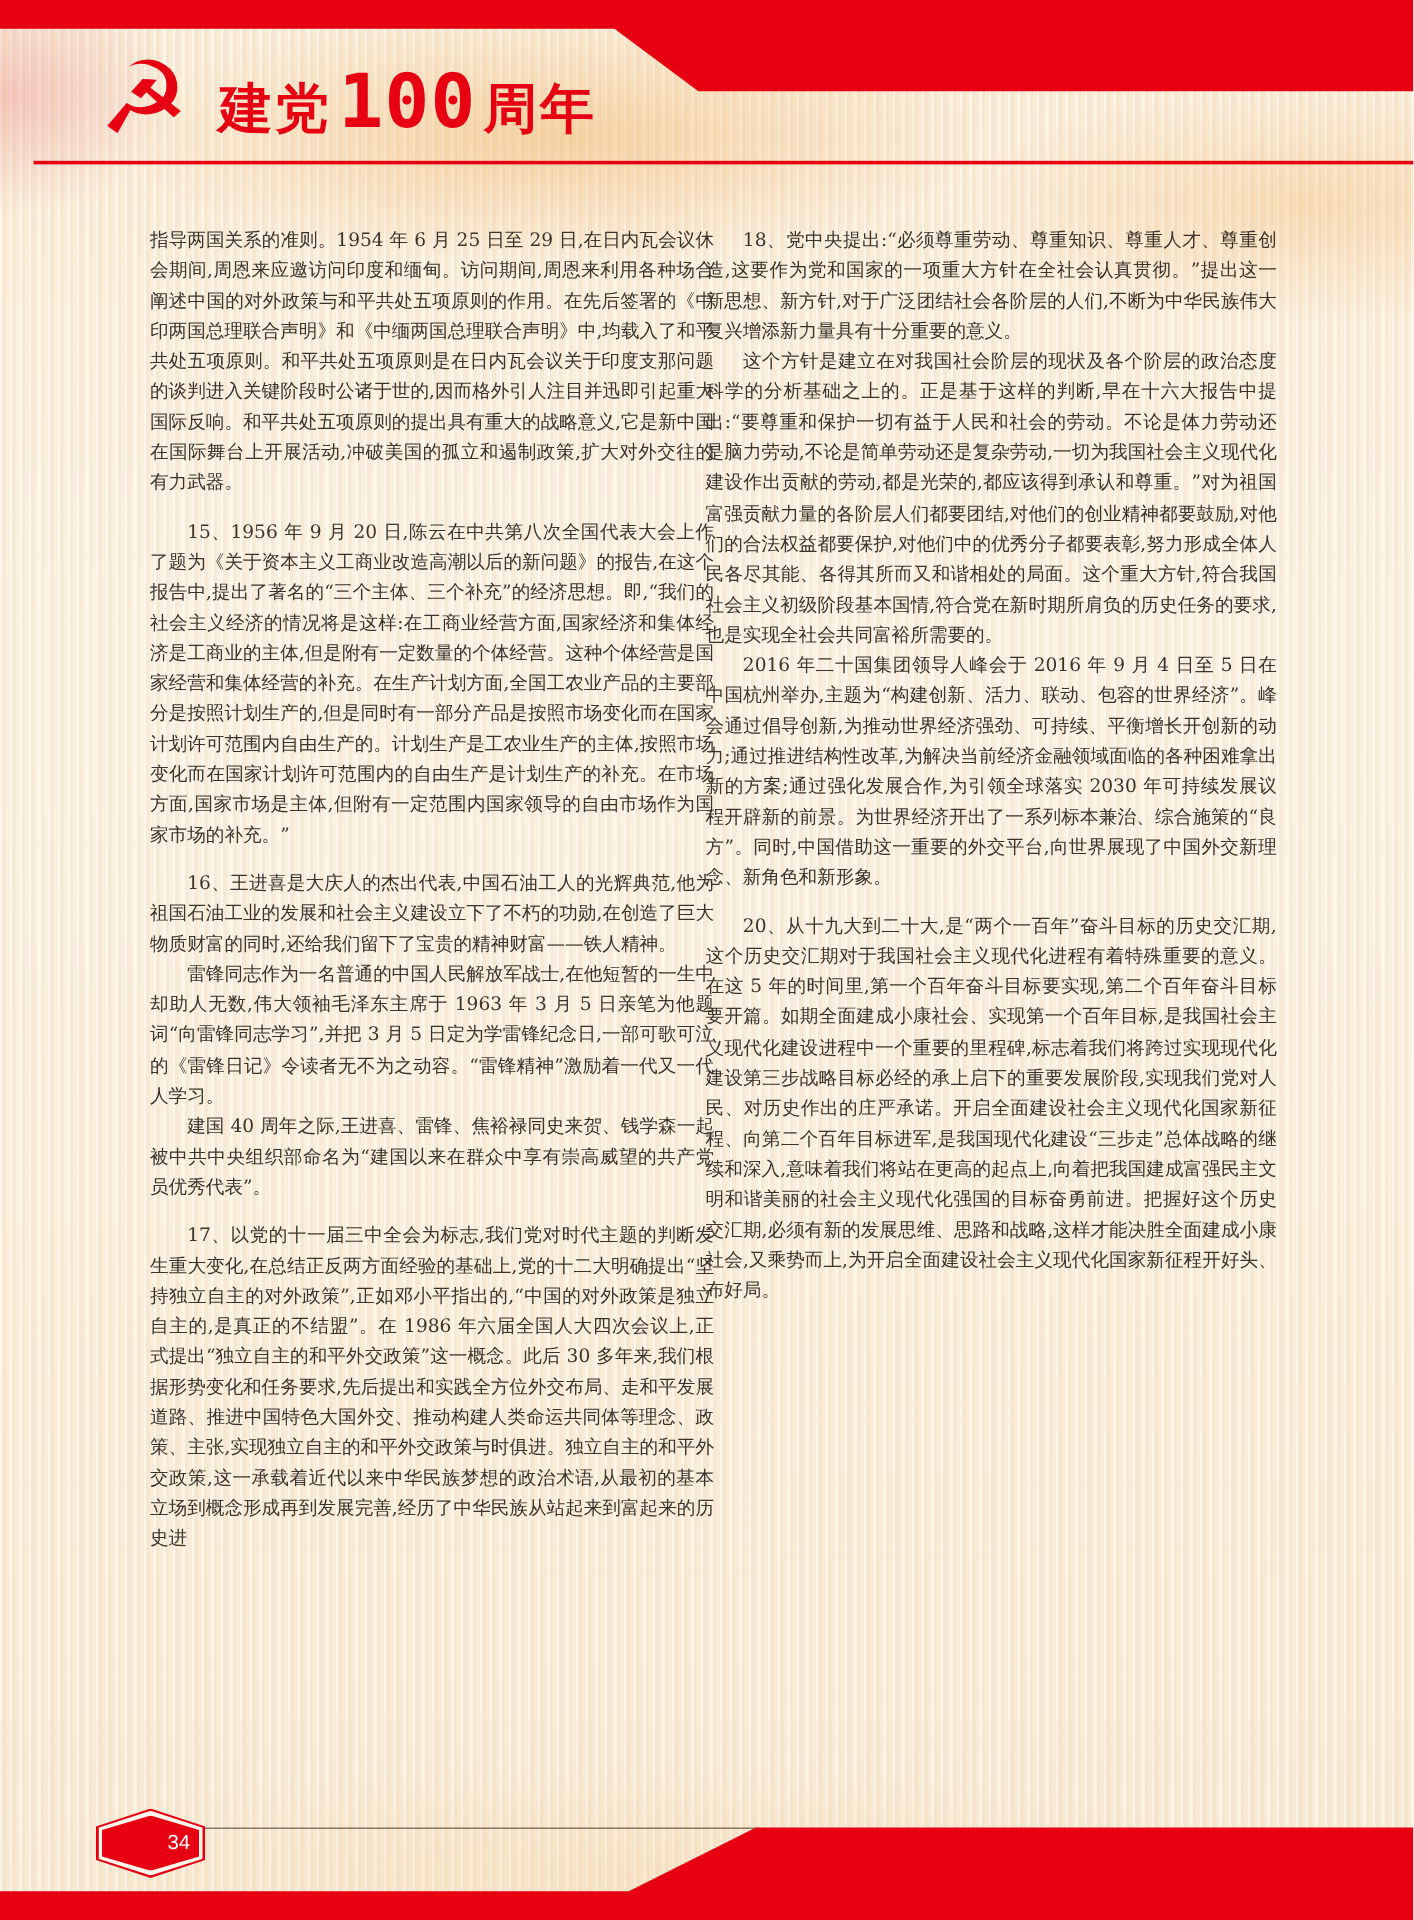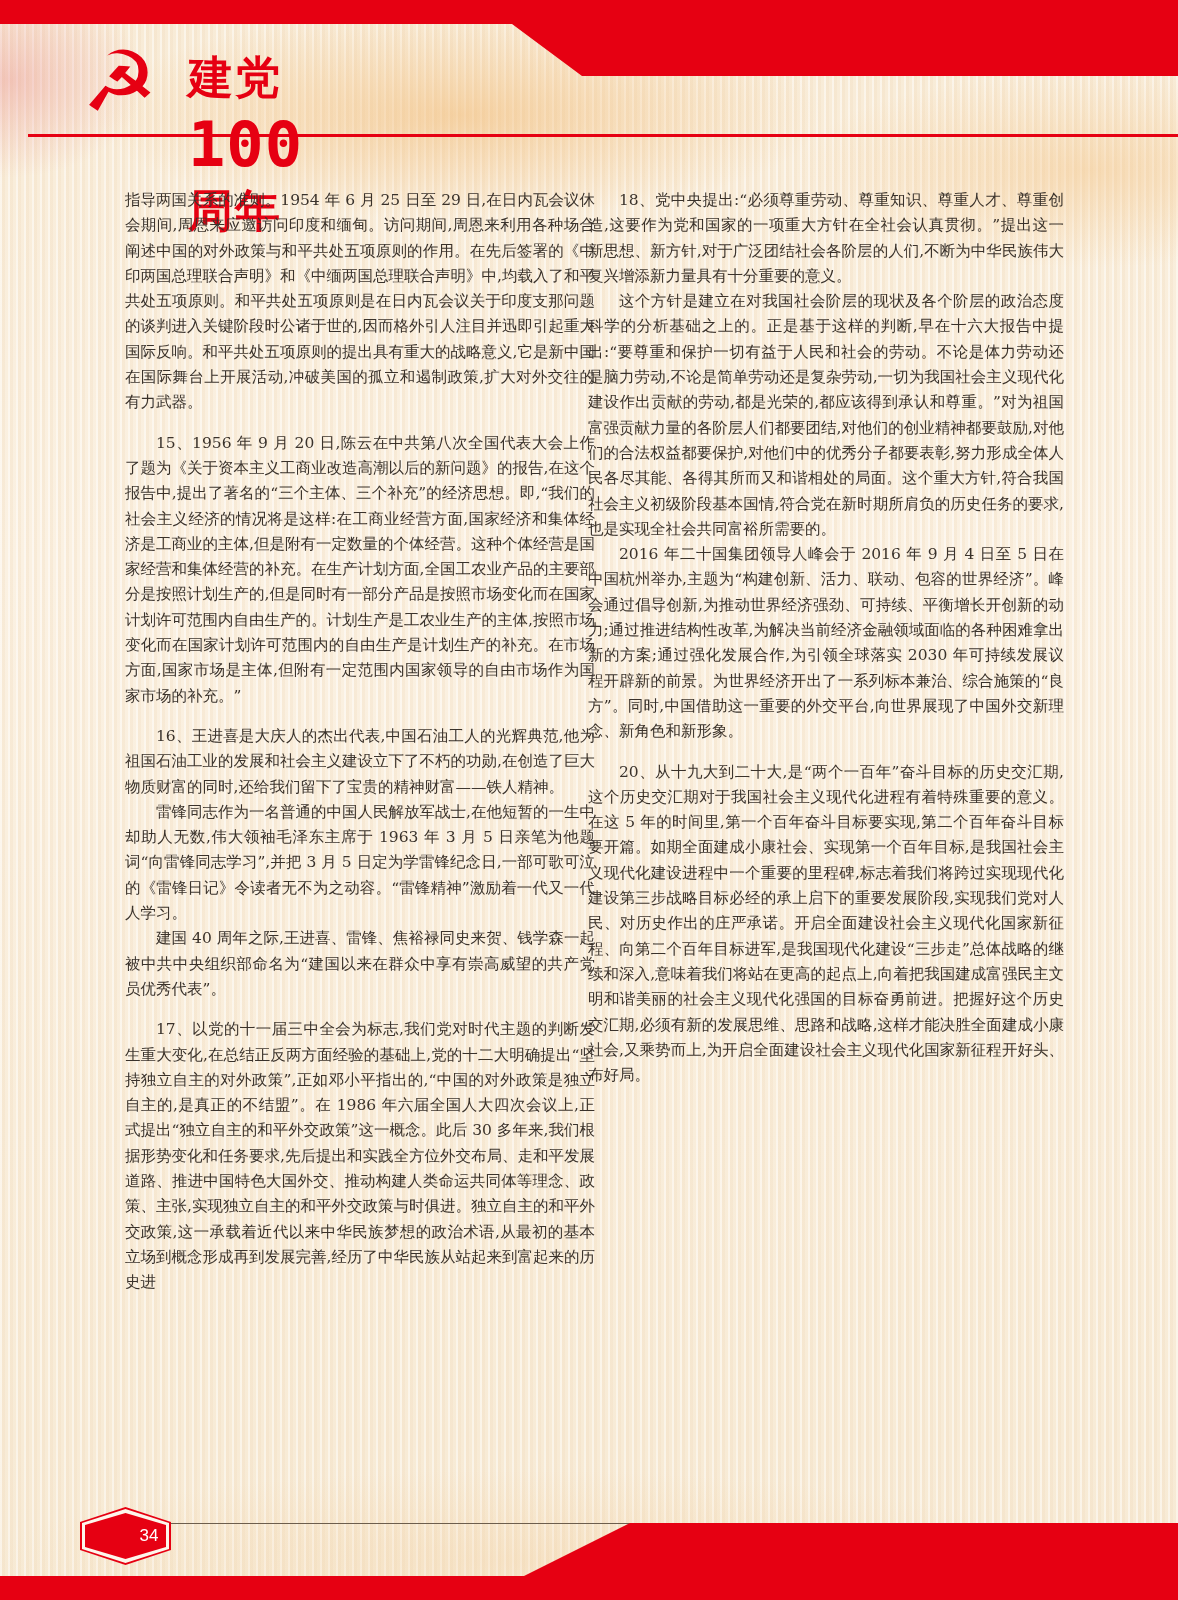--- a/index.html
+++ b/index.html
@@ -33,21 +33,21 @@
   .header-rule{position:absolute;left:28px;top:134px;width:1150px;height:3px;background:#e60012;}
 
   .emblem{
     position:absolute;left:74px;top:34px;width:92px;height:96px;
     color:#e60012;font-size:84px;line-height:96px;text-align:center;
     font-family:"DejaVu Sans",sans-serif;
   }
   .title{
     position:absolute;left:182px;top:48px;height:82px;
     display:flex;align-items:baseline;color:#e60012;
-    font-family:"Liberation Sans","DejaVu Sans",sans-serif;font-weight:bold;flex-direction:column;
+    font-family:"Liberation Sans","DejaVu Sans",sans-serif;font-weight:bold;
   }
   .title .zh{font-size:45px;letter-spacing:2px;}
   .title .num{font-size:62px;letter-spacing:1px;margin:0 6px;font-family:"DejaVu Sans Mono","Liberation Sans",sans-serif;}
 
   .col{
     position:absolute;top:188px;color:#3a322b;
     font-size:15.5px;line-height:25.3px;text-align:justify;
   }
   .col-left{left:85px;width:470px;margin-left:40px;}
   .col-right{left:588px;width:476px;}

